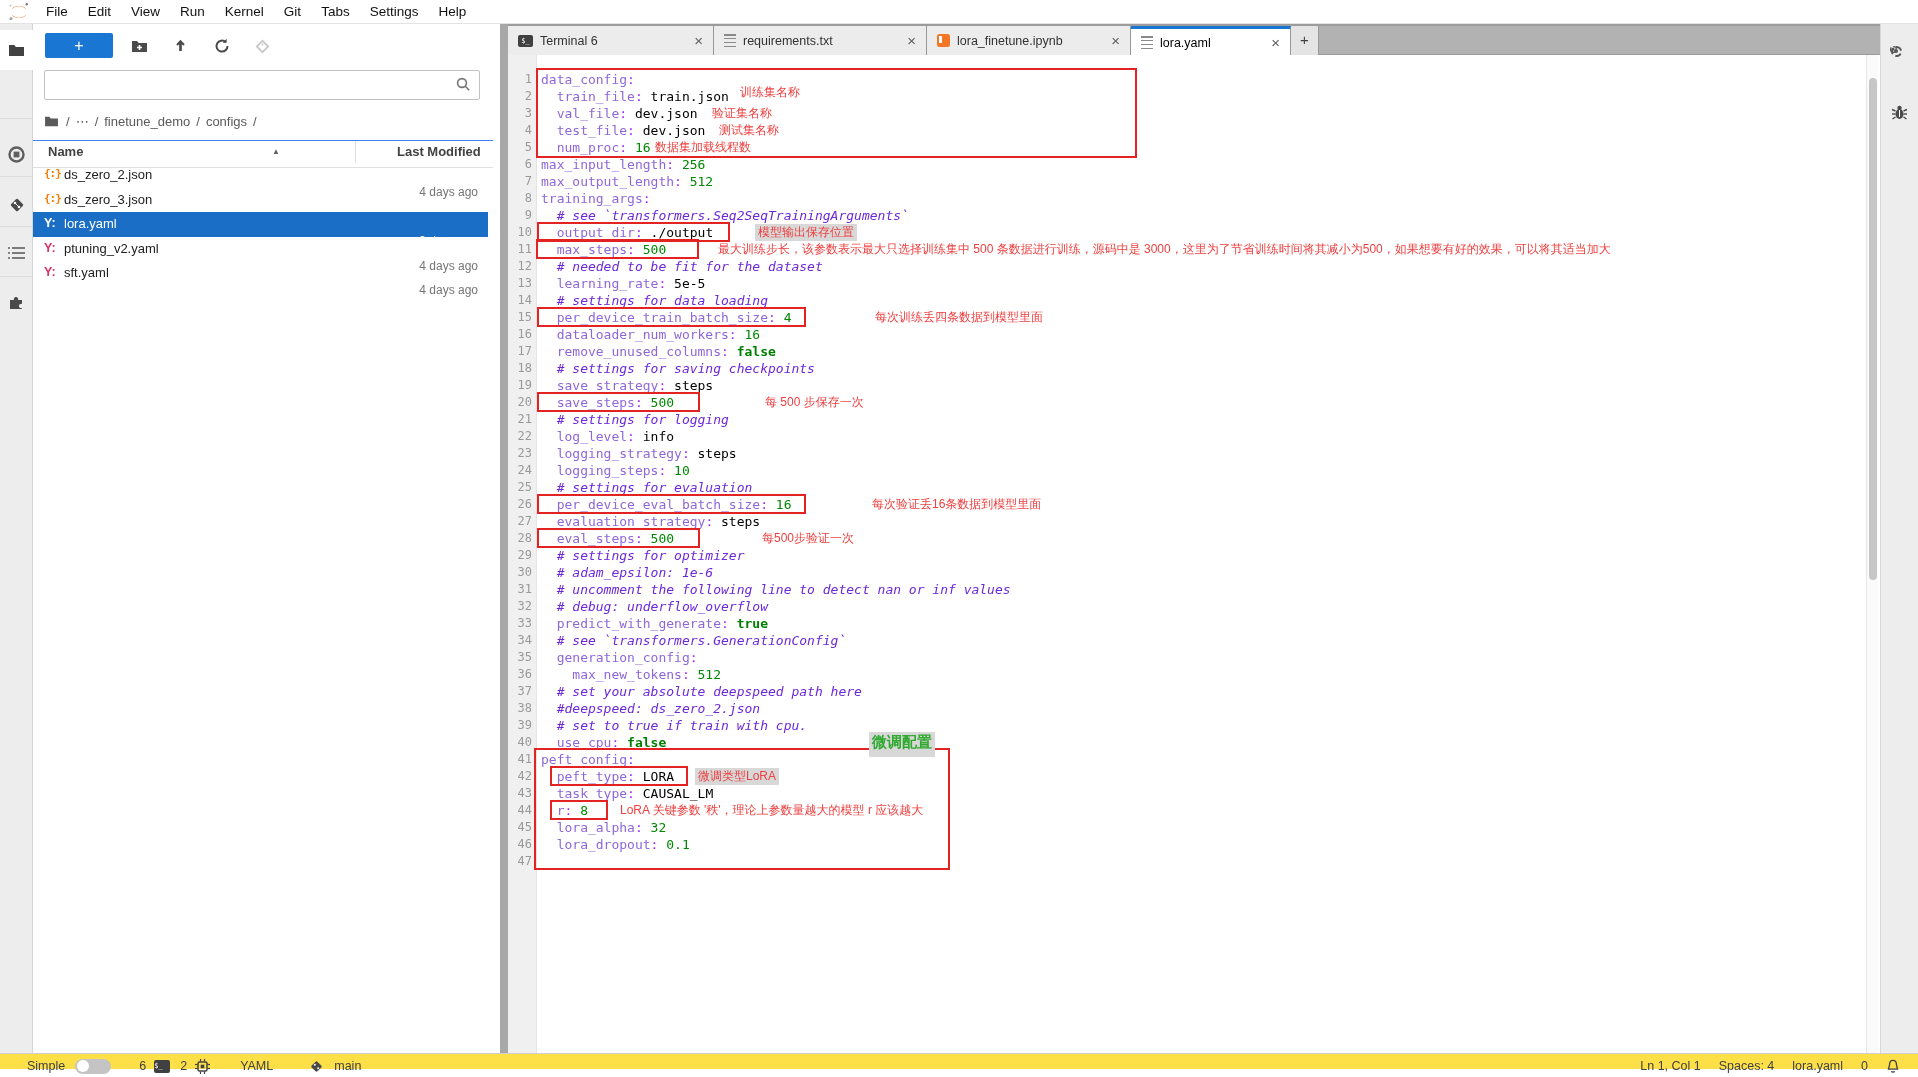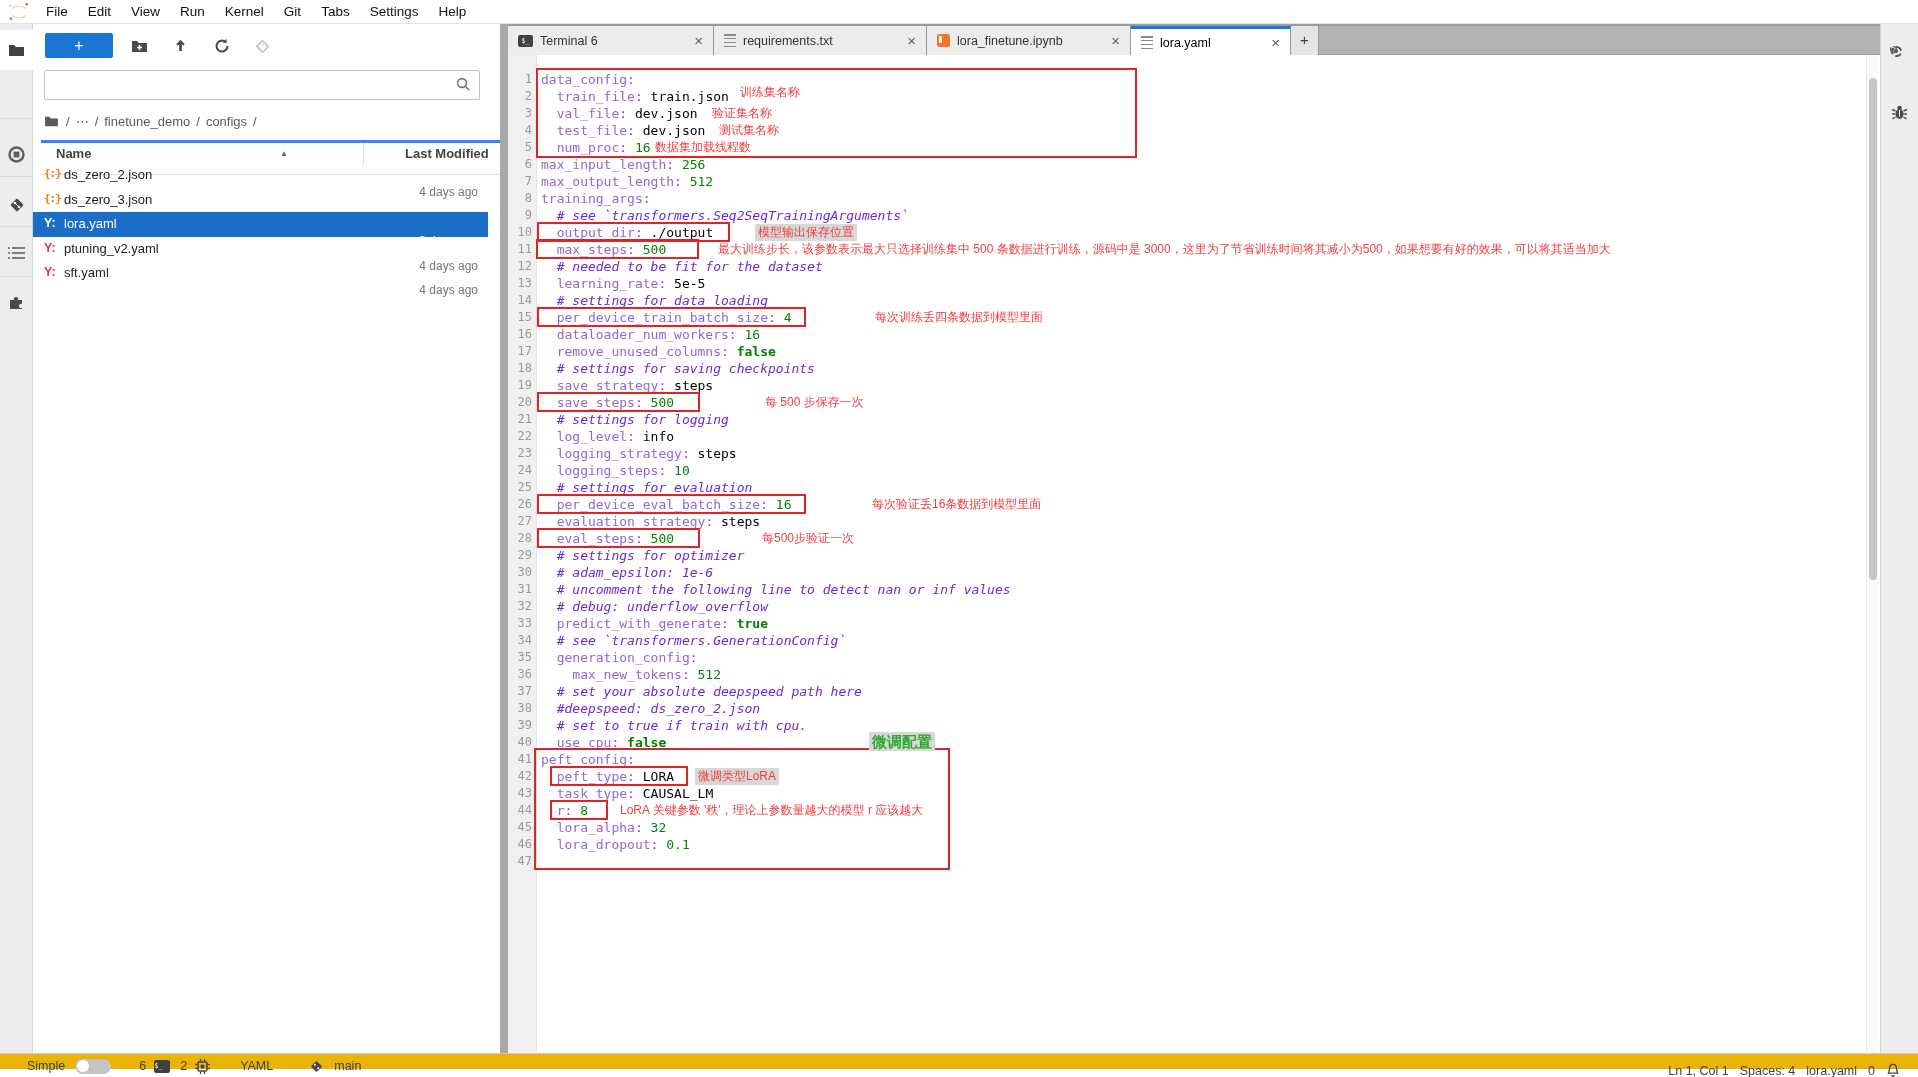--- a/index.html
+++ b/index.html
@@ -30,22 +30,22 @@
   #filter-wrap { position:absolute; left:11px; top:46px; width:436px; height:30px; border:1px solid #c2c2c2;
     border-radius:2px; background:#fff; }
   #filter-input { position:absolute; left:10px; top:1px; width:395px; height:26px; border:none; outline:none;
     font-size:13.5px; color:#333; font-family:inherit; }
   #filter-input::placeholder { color:#9a9a9a; }
   #filter-search { position:absolute; right:8px; top:6px; }
   #breadcrumb { position:absolute; left:11px; top:86px; height:22px; display:flex; align-items:center;
     font-size:13px; color:#5a5a5a; }
   #breadcrumb .seg { margin:0 3px; }
   #breadcrumb .dir { cursor:pointer; }
-  #fb-header { position:absolute; left:0; top:116px; width:460px; height:35px;
-    border-top:3px solid #3b82f6; border-bottom:1px solid #e0e0e0; font-size:13px; color:#424242;margin-left:8px; }
+  #fb-header { position:absolute; left:0; top:116px; width:460px; height:28px;
+    border-top:1px solid #3b82f6; border-bottom:1px solid #e0e0e0; font-size:13px; color:#424242; }
   #col-name { position:absolute; left:15px; top:3px; font-weight:bold; }
   #sort-caret { position:absolute; left:239px; top:6px; font-size:8px; color:#616161; }
   #col-div { position:absolute; left:322px; top:0; width:1px; height:22px; background:#e0e0e0; }
   #col-mod { position:absolute; left:364px; top:3px; font-weight:bold; }
   #file-list { position:absolute; left:0; top:139px; width:455px; }
   .frow { position:relative; width:455px; height:24.6px; font-size:13px; color:#212121; cursor:pointer; }
   .frow .ficon { position:absolute; left:11px; top:4px; width:18px; height:16px; font-weight:bold; }
   .ficon-json { color:#f57c00; font-family:"DejaVu Sans Mono",monospace; font-size:11px; letter-spacing:-1px; }
   .ficon-yaml { color:#d6336c; font-size:12.5px; }
   .frow .fname { position:absolute; left:31px; top:4px; }
@@ -85,38 +85,38 @@
   .cline { height:17px; line-height:17px; }
   .tk-k { color:#8f67d8; }
   .tk-m { color:#aa22ff; }
   .tk-c { color:#6d28d9; font-style:italic; }
   .tk-n { color:#008800; }
   .tk-b { color:#008000; font-weight:bold; }
   .tk-s { color:#000; }
   .redbox { position:absolute; border:2px solid #e32222; pointer-events:none; }
   .annot { position:absolute; height:17px; line-height:17px; font-size:12px; color:#ee3f3f; white-space:nowrap; }
   .annot.hl { background:#d8d8d8; padding:0 3px; }
-  .annot.green { color:#2faa2f; font-weight:bold; font-size:15px; height:19px; line-height:19px; }
+  .annot.green { color:#2faa2f; font-weight:bold; font-size:15px; height:25px; line-height:19px; }
   #vscroll-track { position:absolute; left:1358px; top:0; width:12px; height:998px; background:#fafafa;
     border-left:1px solid #e8e8e8; }
   #vscroll-thumb { position:absolute; left:2px; top:23px; width:8px; height:502px; background:#c6c6c6; border-radius:4px; }
 
   
   #rightbar { position:absolute; left:1880px; top:24px; width:38px; height:1029px; background:#ededed;
     border-left:1px solid #d5d5d5; }
   #rightbar .acticon { position:absolute; left:10px; width:18px; height:18px; }
   .gear { position:relative; width:11px; height:11px; border:2.5px dashed #555; border-radius:50%; }
   .gear::after { content:""; position:absolute; left:1px; top:1px; width:4px; height:4px; background:#555; border-radius:50%; }
   .gear.small { transform:scale(.65); position:absolute; left:-5px; top:-4px; }
 
   
-  #statusbar { position:absolute; left:0; top:1053px; width:1918px; height:16px; background:#eab308;
+  #statusbar { position:absolute; left:0; top:1053px; width:1918px; height:16px; background:#fde047;
     border-top:1px solid #cfcfcf; font-size:12.5px; color:#424242; }
   #status-left { position:absolute; left:27px; top:0; height:24px; display:flex; align-items:center; }
-  #status-right { position:absolute; right:18px; top:0; height:24px; display:flex; align-items:flex-end; gap:11px; }
+  #status-right { position:absolute; right:18px; top:0; height:24px; display:flex; align-items:center; gap:18px; }
   .sitem { display:flex; align-items:center; }
   #toggle { width:36px; height:15px; background:#c4c4c4; border-radius:8px; margin-left:10px; position:relative; cursor:pointer; }
   #toggle::after { content:""; position:absolute; left:1.5px; top:1.5px; width:12px; height:12px; background:#fff; border-radius:50%; }
   .mini-term { width:16px; height:13px; background:#404040; border-radius:2px; color:#fff;
     font-family:"DejaVu Sans Mono",monospace; font-size:7px; line-height:13px; text-align:center; }
   svg { display:block; }
 </style>
 </head>
 <body>
 

